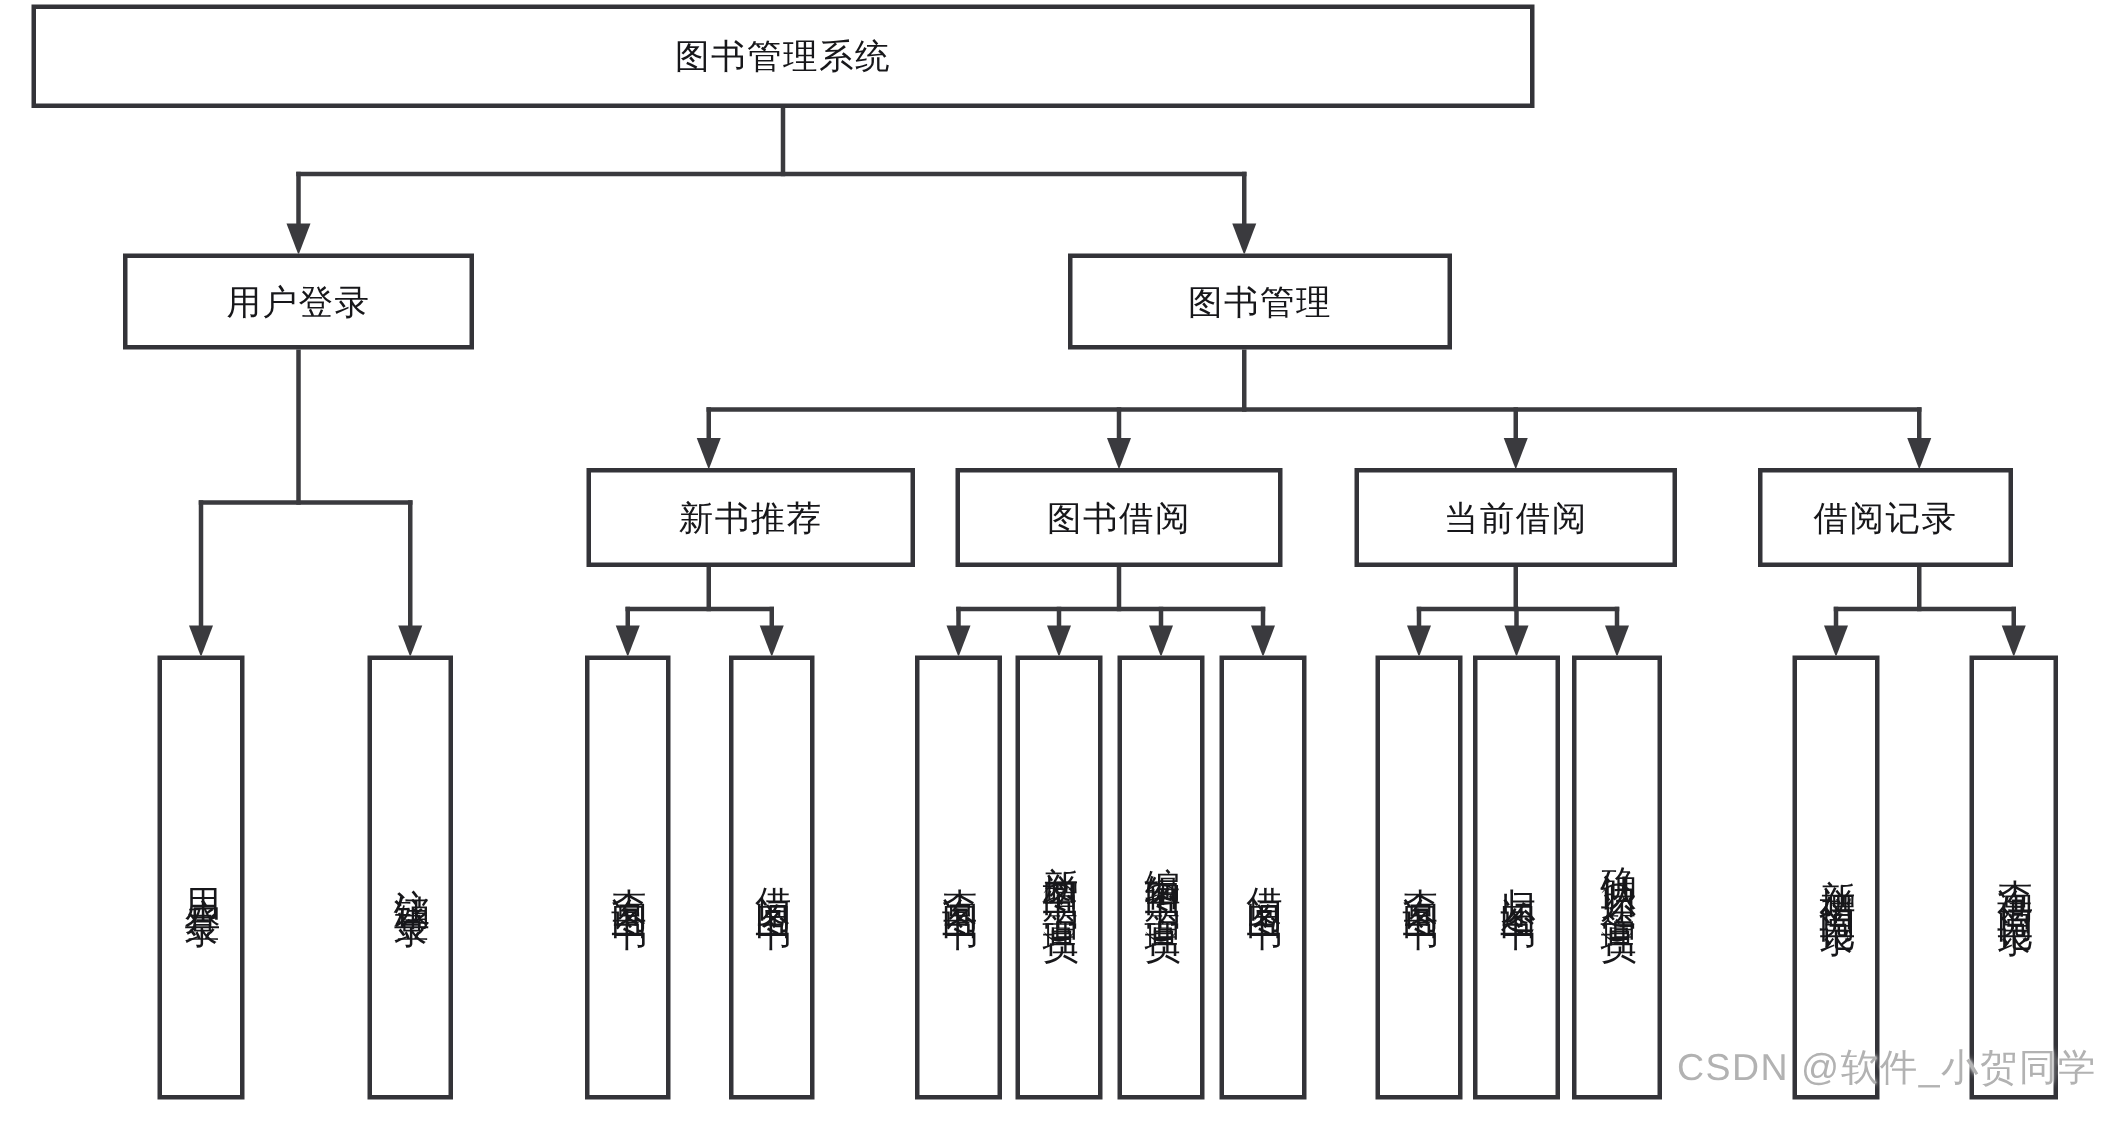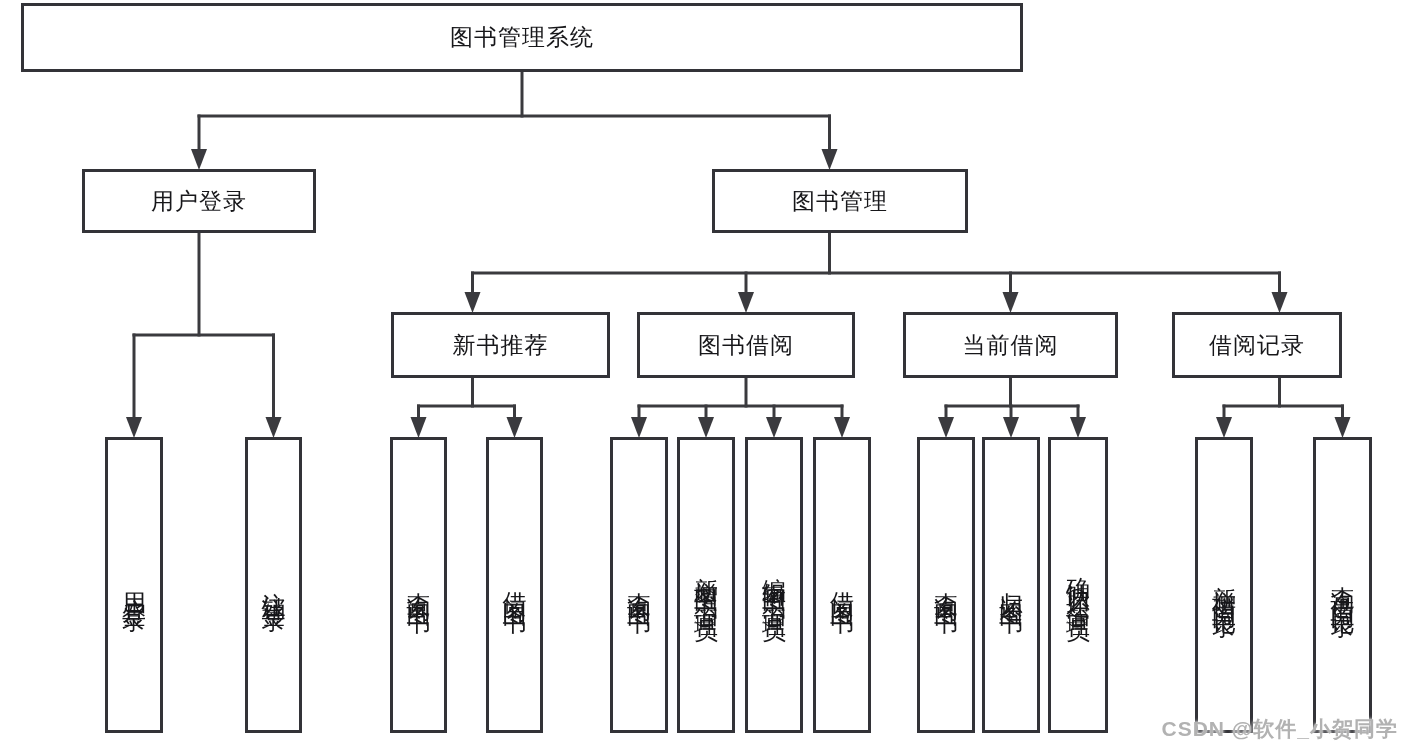--- a/index.html
+++ b/index.html
@@ -43,28 +43,27 @@
     writing-mode: vertical-rl;
     text-orientation: mixed;
     font-size: 24px;
     letter-spacing: 6px;
     line-height: 1;
     white-space: nowrap;
   }
   #watermark {
     position: absolute;
     right: 7px;
-    bottom: 4px;
-    font-size: 21px;
+    bottom: 19px;
+    font-size: 25px;
     color: #b2b2b2;
     letter-spacing: 1px;
     text-shadow: 0 0 2px rgba(255,255,255,0.95), 0 0 4px rgba(255,255,255,0.9);
     z-index: 5;
     white-space: nowrap;
-    font-weight: bold;
   }
 </style>
 </head>
 <body>
 
 <div id="stage">
   <svg id="connectors" xmlns="http://www.w3.org/2000/svg" viewBox="0 0 1405 747">
       <line x1="522" y1="68" x2="522" y2="116" stroke="#3a3a3e" stroke-width="3" stroke-linecap="square"></line>
       <line x1="199" y1="116" x2="829.5" y2="116" stroke="#3a3a3e" stroke-width="3" stroke-linecap="square"></line>
       <line x1="199" y1="116" x2="199" y2="155" stroke="#3a3a3e" stroke-width="3" stroke-linecap="square"></line>

